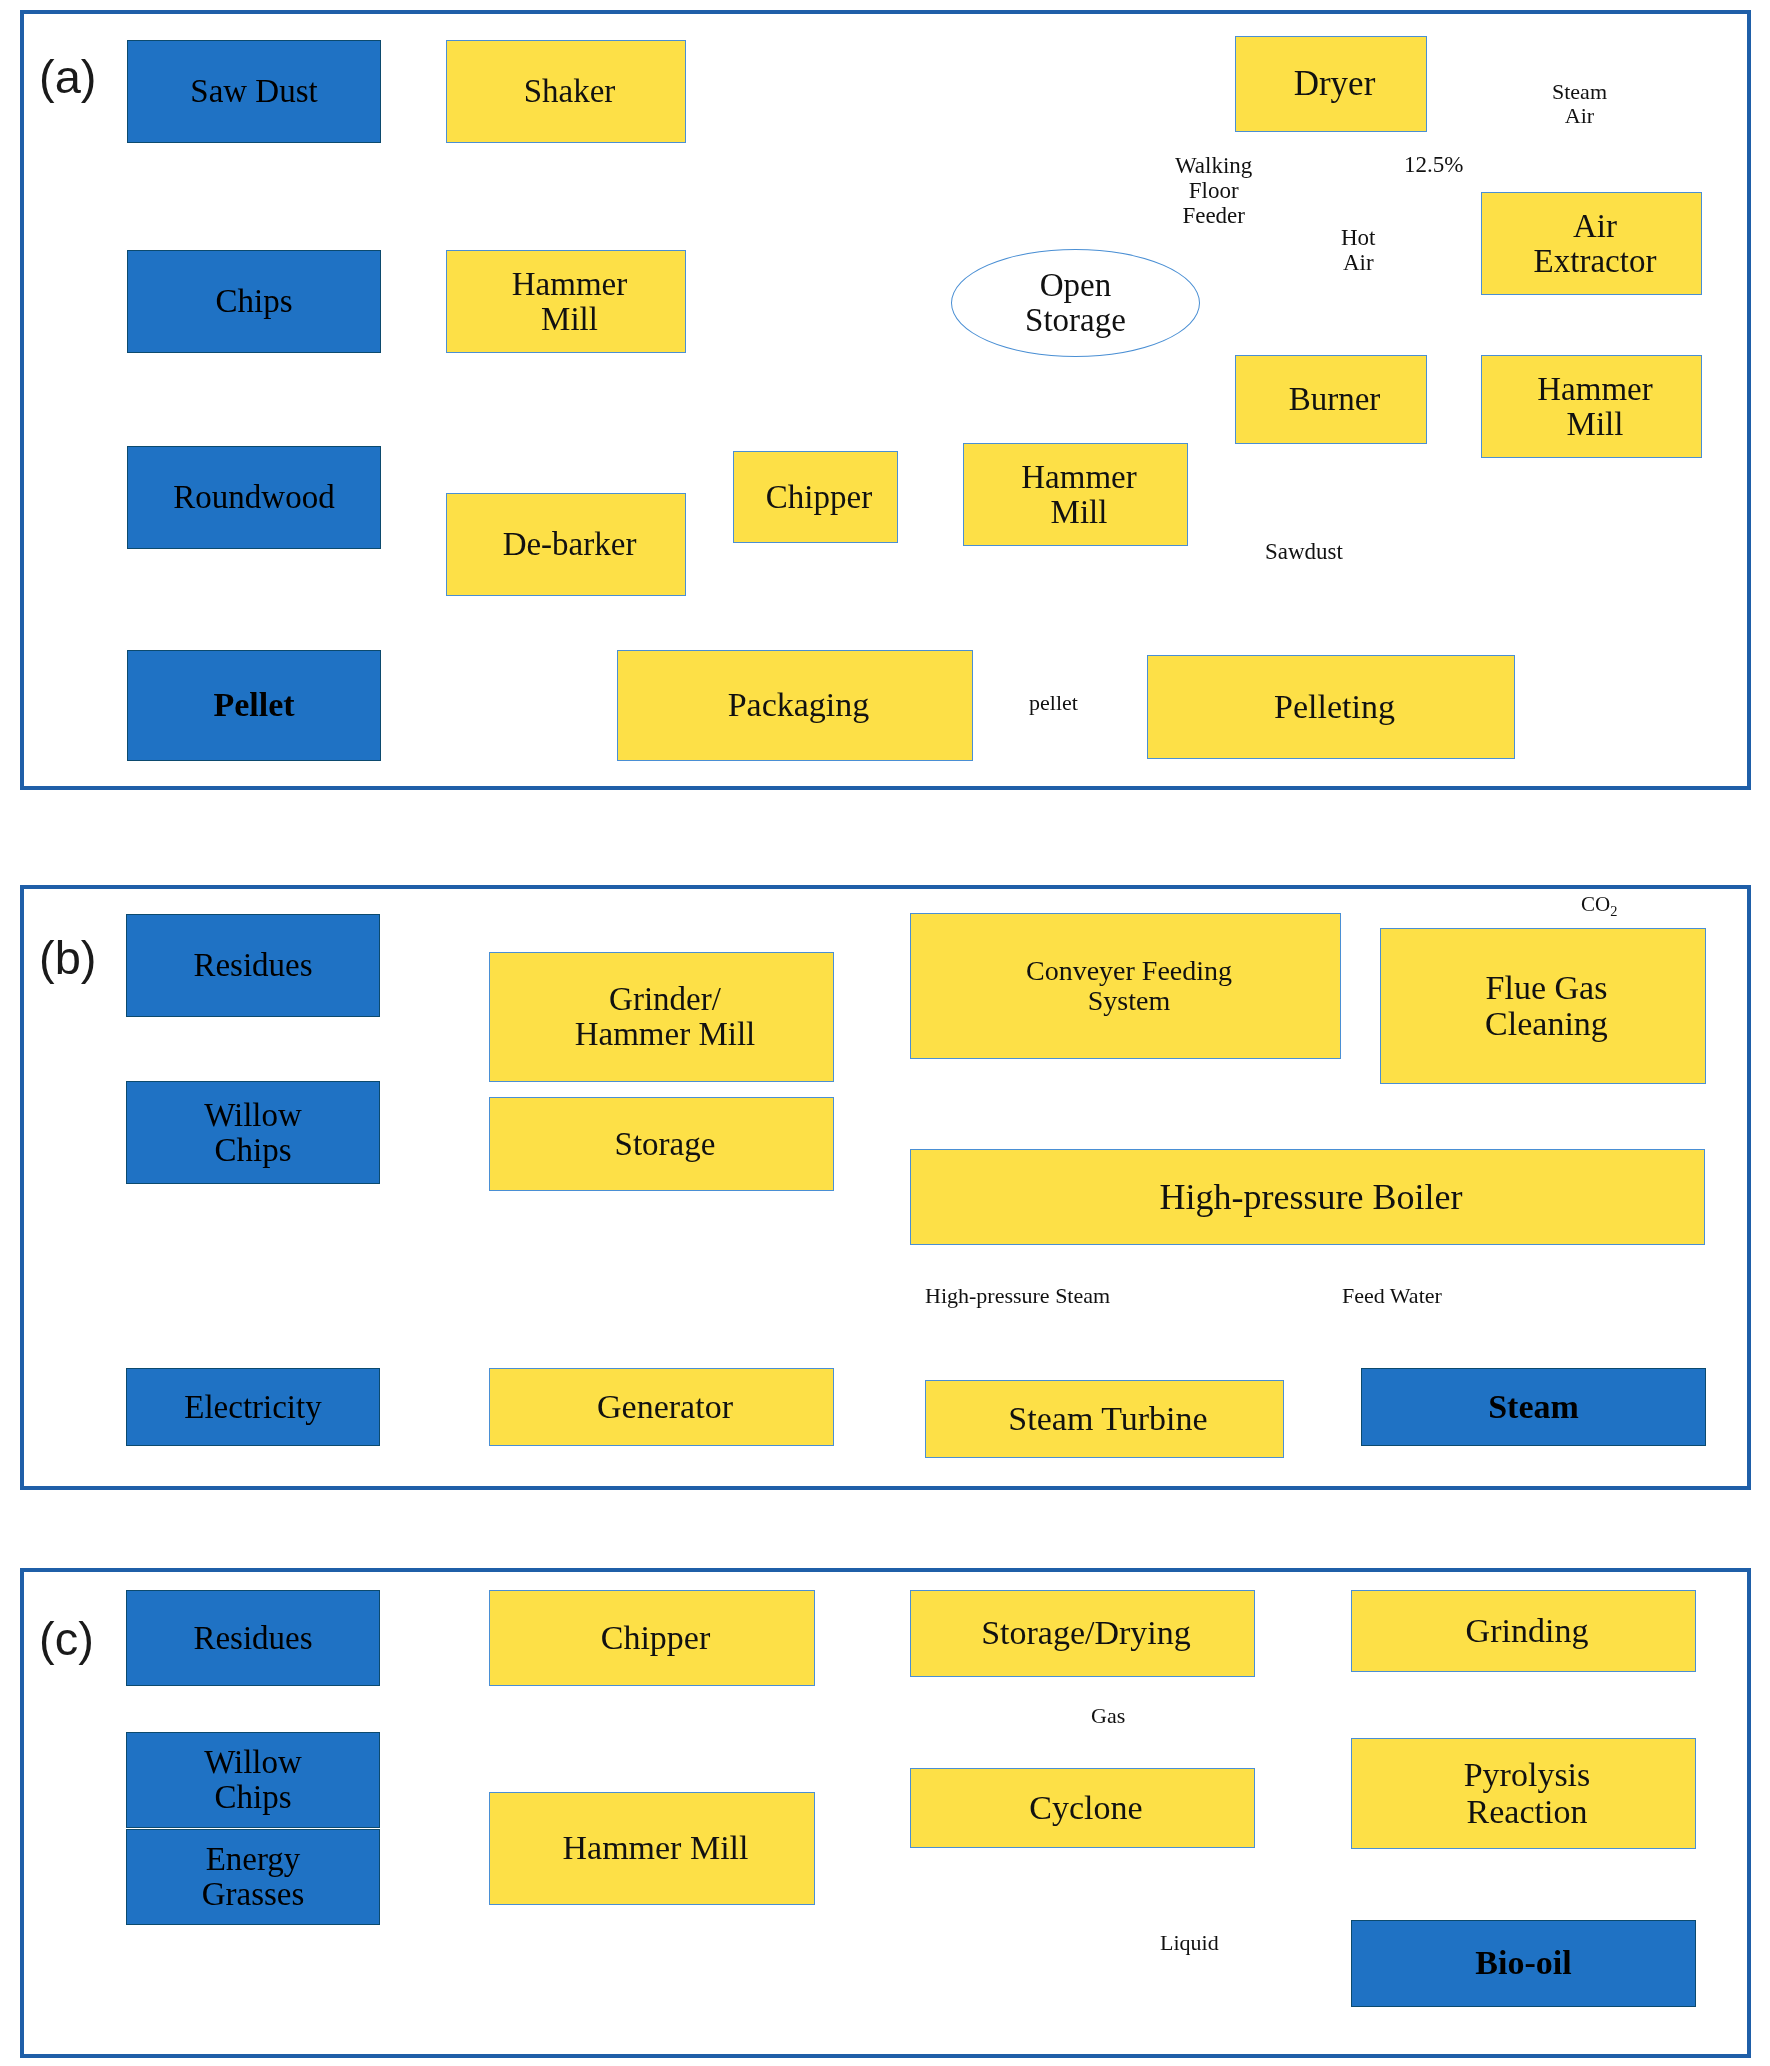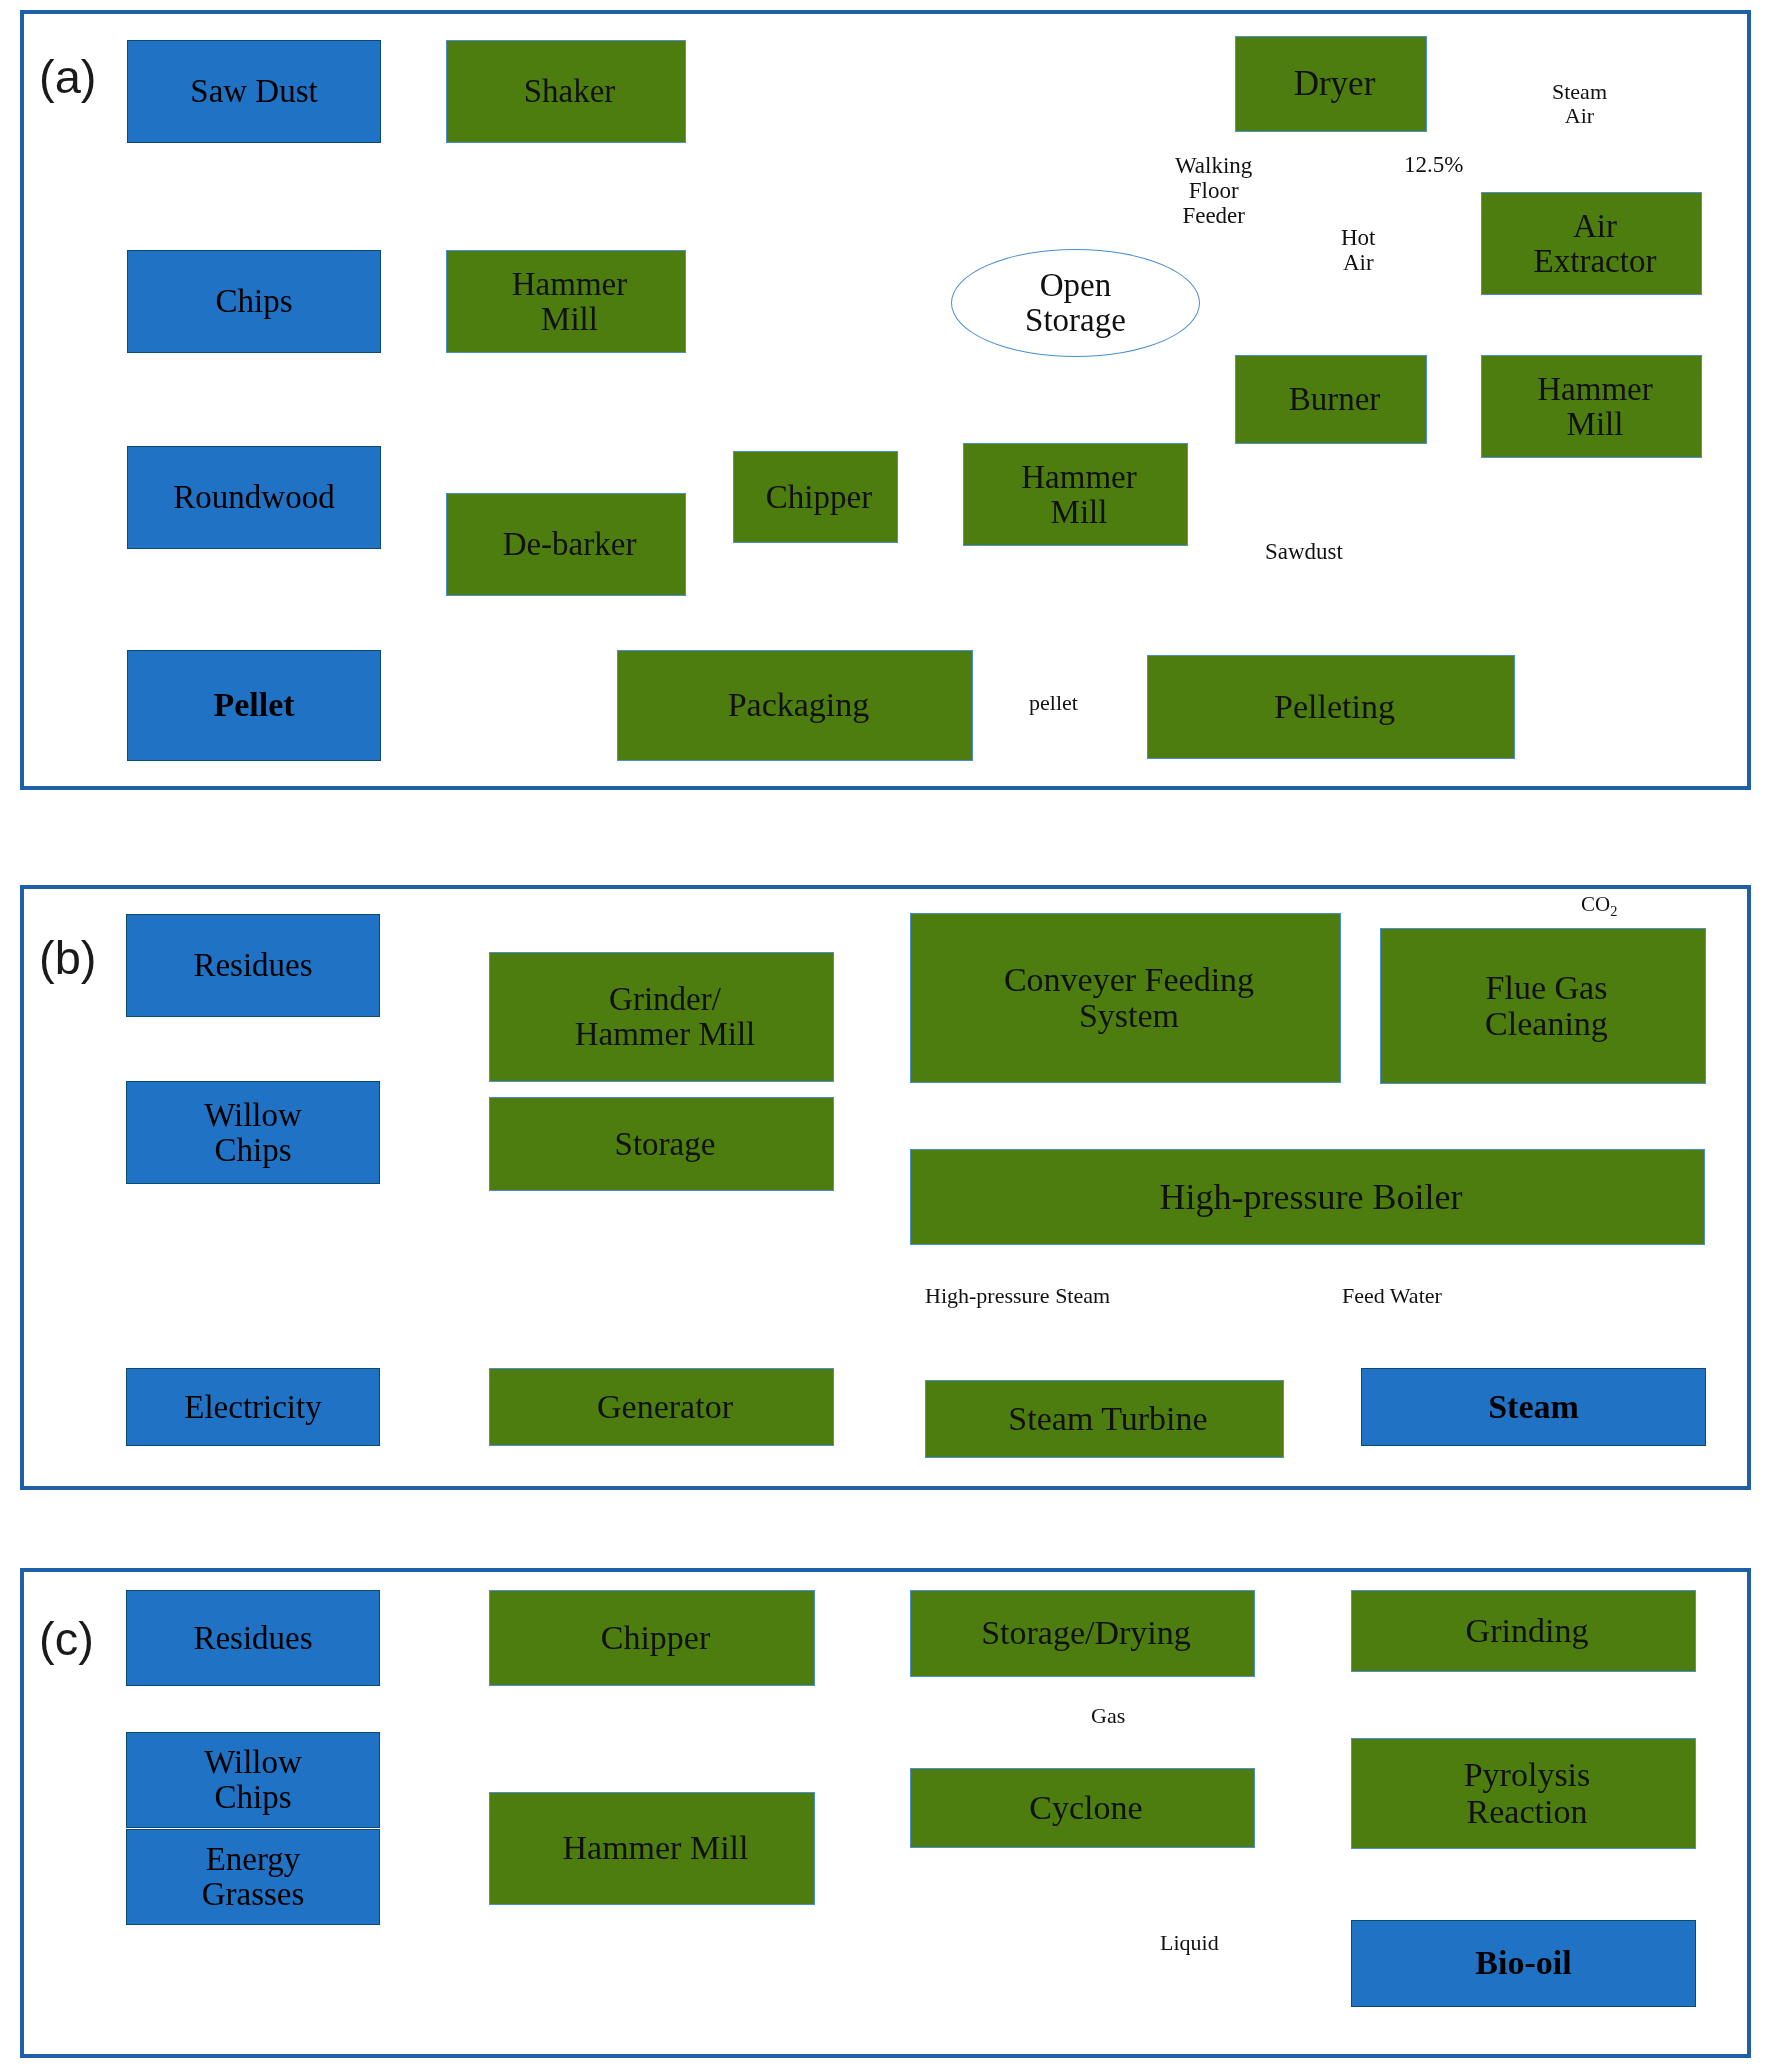--- a/index.html
+++ b/index.html
@@ -10,21 +10,21 @@
   #panel-a{left:20px;  top:9.6px;   width:1731px; height:780px;}
   #panel-b{left:20px;  top:885px; width:1731px; height:605px;}
   #panel-c{left:20px;  top:1568px; width:1731px; height:490px;}
 
   .panel-label{position:absolute;font-size:47px;color:#1a1a1a;line-height:1;
                font-family:"Liberation Sans", sans-serif;}
 
   .node{position:absolute;box-sizing:border-box;display:flex;align-items:center;
         justify-content:center;text-align:center;line-height:1.06;
         font-family:"Liberation Serif", serif;}
-  .node.proc{background:#4d7c0f;border:1.9px solid #4a8fd4;color:#111;padding-left:7px;}
+  .node.proc{background:#fde047;border:1.9px solid #4a8fd4;color:#111;padding-left:7px;}
   .node.src{background:#1f72c4;border:1px solid #0c4a6e;color:#000000;}
   .node.ellipse{background:#ffffff;border:1.9px solid #4a8fd4;border-radius:50%;color:#111;}
   .node.bold{font-weight:bold;}
 
   .edge-label{position:absolute;color:#111;line-height:1.08;text-align:center;
               font-family:"Liberation Serif", serif;white-space:nowrap;}
 
   svg.wires{position:absolute;left:0;top:0;width:1771px;height:2066px;
             pointer-events:none;overflow:visible;}
   .w{stroke:#4a8fd4;stroke-width:6;fill:none;}
@@ -168,21 +168,21 @@
   <div class="panel-label" style="left:39px;top:934px;">(b)</div>
 
   <div class="node src" style="left:126px;top:914px;width:254px;height:103px;font-size:33px;">Residues</div>
   <div class="node proc" style="left:489px;top:952px;width:345px;height:130px;font-size:33px;white-space:pre-line;">Grinder/
 Hammer Mill</div>
 
   <div class="node src" style="left:126px;top:1081px;width:254px;height:103px;font-size:33px;white-space:pre-line;">Willow
 Chips</div>
   <div class="node proc" style="left:489px;top:1097px;width:345px;height:94px;font-size:33px;">Storage</div>
 
-  <div class="node proc" style="left:910px;top:913px;width:431px;height:170px;font-size:34px;white-space:pre-line;">Conveyer Feeding
+  <div class="node proc" style="left:910px;top:913px;width:431px;height:146px;font-size:28px;white-space:pre-line;">Conveyer Feeding
 System</div>
   <div class="node proc" style="left:1380px;top:928px;width:326px;height:156px;font-size:34px;white-space:pre-line;">Flue Gas
 Cleaning</div>
 
   <div class="node proc" style="left:910px;top:1149px;width:795px;height:96px;font-size:36px;">High-pressure Boiler</div>
 
   <div class="node proc" style="left:925px;top:1368px;width:359px;height:78px;font-size:34px;margin-top:12px;">Steam Turbine</div>
   <div class="node proc" style="left:489px;top:1368px;width:345px;height:78px;font-size:34px;">Generator</div>
   <div class="node src" style="left:126px;top:1368px;width:254px;height:78px;font-size:33px;">Electricity</div>
   <div class="node src bold" style="left:1361px;top:1368px;width:345px;height:78px;font-size:34px;">Steam</div>

